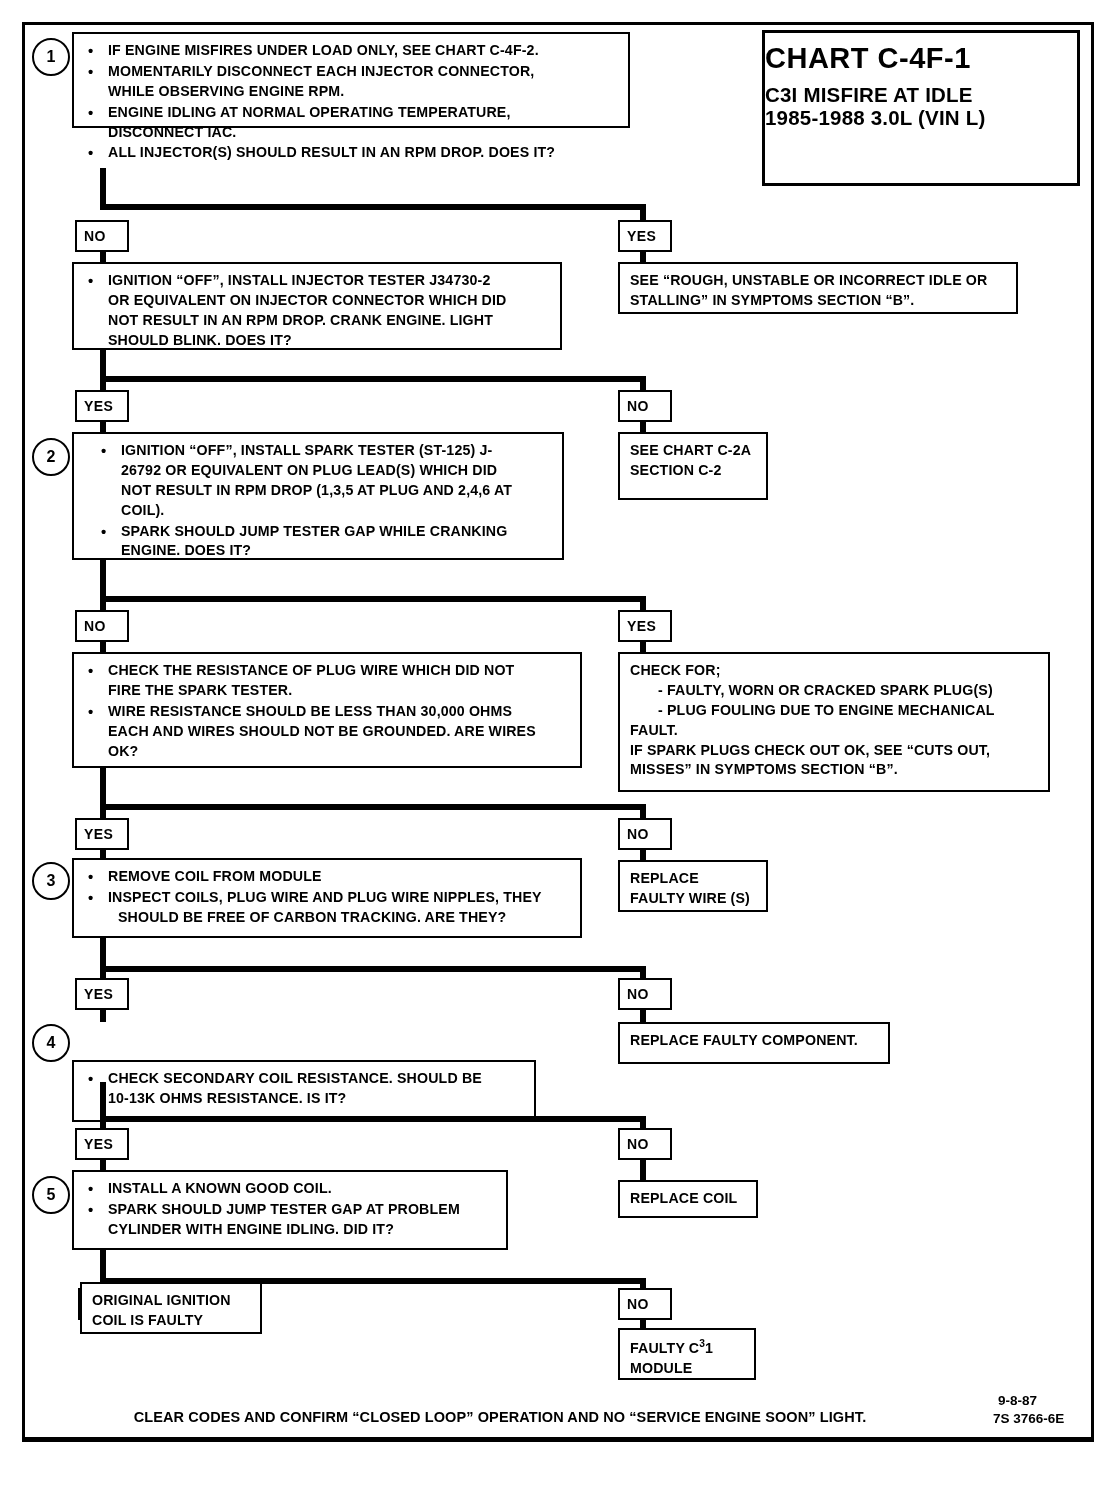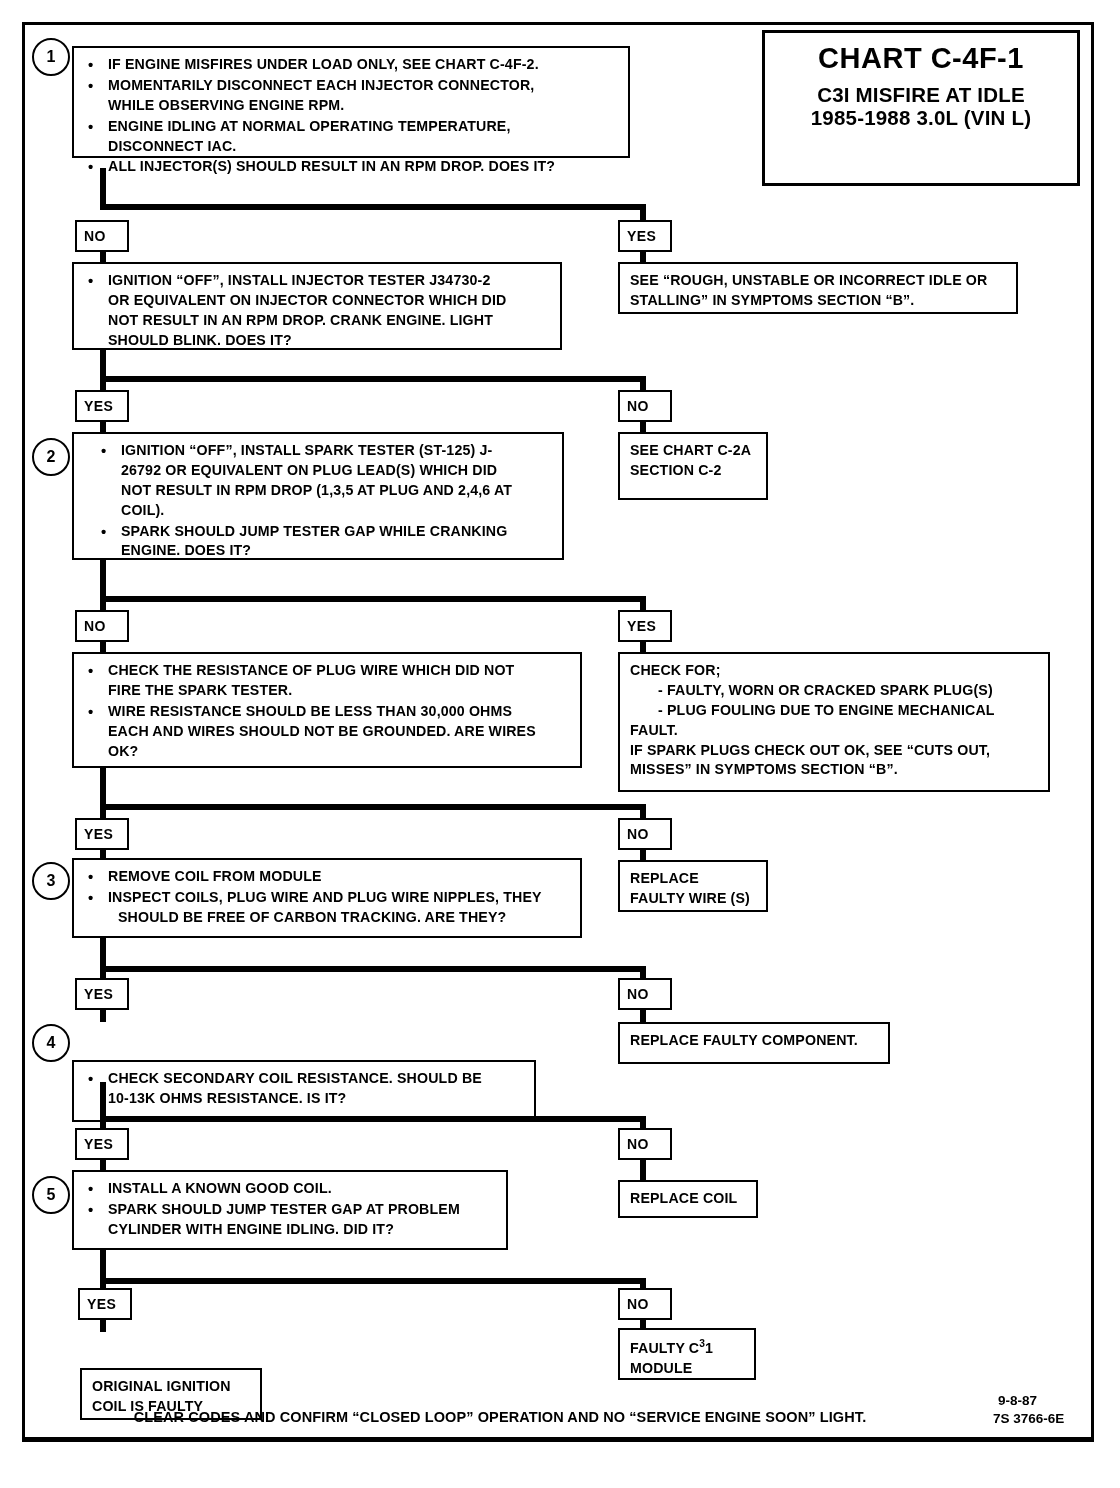--- a/index.html
+++ b/index.html
@@ -102,21 +102,20 @@
   
   #title-block {
     position: absolute;
     left: 762px;
     top: 30px;
     width: 318px;
     height: 156px;
     border: 3px solid #000;
     box-sizing: border-box;
     background: #fff;
-    text-align: center;
     padding-top: 8px;
   }
   #title-main {
     font-size: 29px;
     font-weight: bold;
     letter-spacing: 0.5px;
     line-height: 1.2;
   }
   #title-sub1 {
     font-size: 20.5px;
@@ -176,21 +175,21 @@
 
   <div id="page-frame"></div>
 
   <div id="title-block">
     <div id="title-main">CHART C-4F-1</div>
     <div id="title-sub1">C3I MISFIRE AT IDLE</div>
     <div id="title-sub2">1985-1988  3.0L  (VIN L)</div>
   </div>
 
   <div class="stepnum" style="left:32px; top:38px;">1</div>
-  <div class="tbox" style="left:72px; top:32px; width:558px; height:112px;margin-top:14px;">
+  <div class="tbox" style="left:72px; top:32px; width:558px; height:96px;">
     <ul class="bl">
       <li>
         <span class="ln">IF ENGINE MISFIRES UNDER LOAD ONLY, SEE CHART C-4F-2.</span>
       </li>
       <li>
         <span class="ln">MOMENTARILY DISCONNECT EACH INJECTOR CONNECTOR,</span>
         <span class="ln">WHILE OBSERVING ENGINE RPM.</span>
       </li>
       <li>
         <span class="ln">ENGINE IDLING AT NORMAL OPERATING TEMPERATURE,</span>
@@ -374,21 +373,21 @@
   <div class="vline" style="left:100px; top:1250px; height:48px;"></div>
   <div class="hline" style="left:100px; top:1278px; width:546px;"></div>
   <div class="vline" style="left:640px; top:1278px; height:14px;"></div>
 
   <div class="yn" style="left:78px; top:1288px;">YES</div>
   <div class="yn" style="left:618px; top:1288px;">NO</div>
 
   <div class="vline" style="left:100px; top:1318px; height:14px;"></div>
   <div class="vline" style="left:640px; top:1318px; height:14px;"></div>
 
-  <div class="tbox plain" style="left:80px; top:1368px; width:182px; height:52px;">
+  <div class="tbox plain" style="left:80px; top:1282px; width:182px; height:52px;">
     <span class="ln">ORIGINAL IGNITION</span>
     <span class="ln">COIL IS FAULTY</span>
   </div>
 
   <div class="tbox plain" style="left:618px; top:1328px; width:138px; height:52px;">
     <span class="ln"><span>FAULTY C</span><sup class="c3">3</sup><span>1</span></span>
     <span class="ln">MODULE</span>
   </div>
 
   <div id="footer-date">9-8-87</div>

